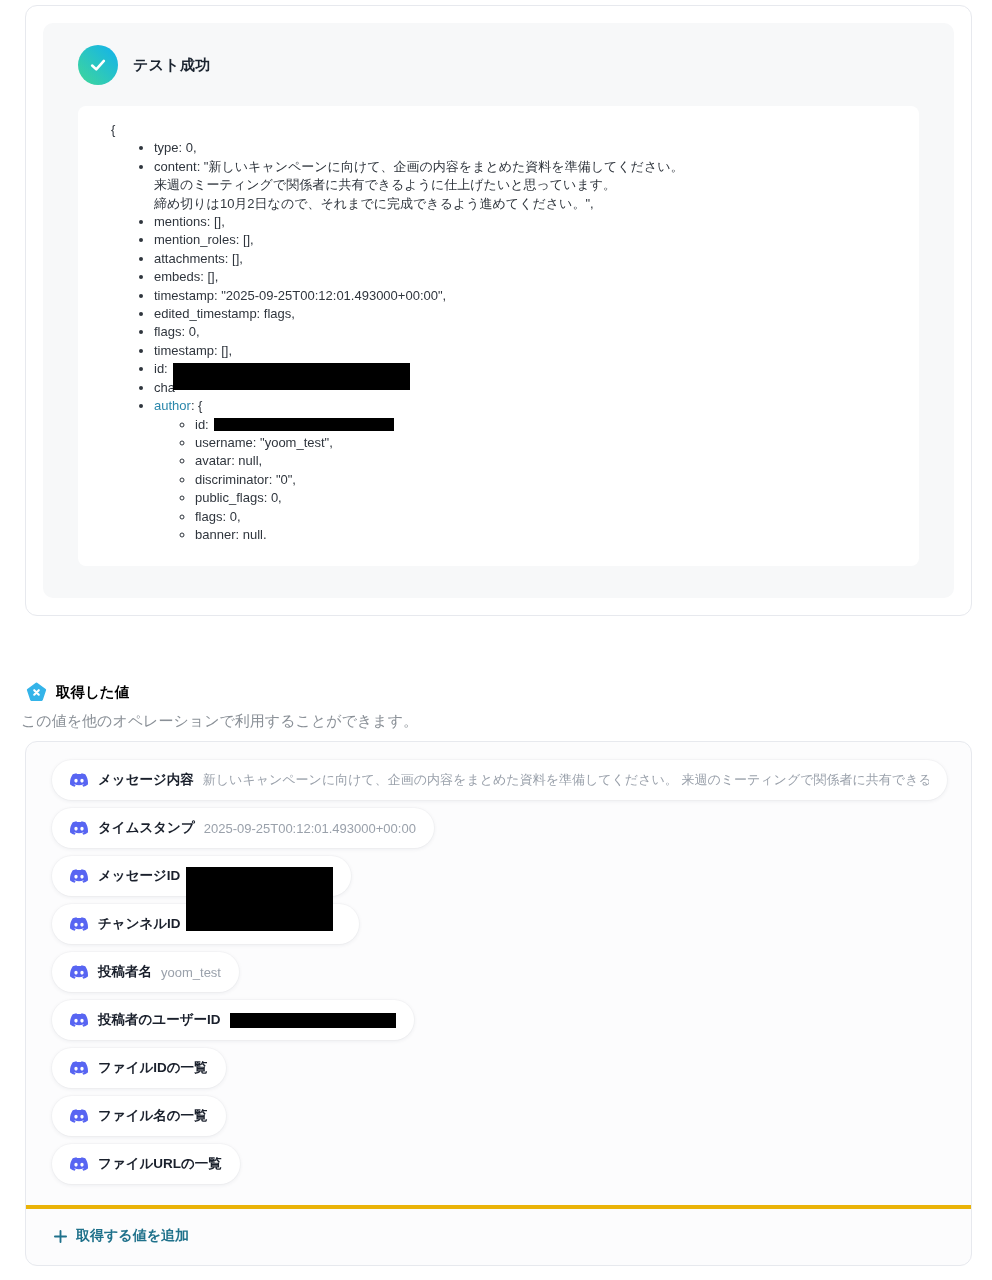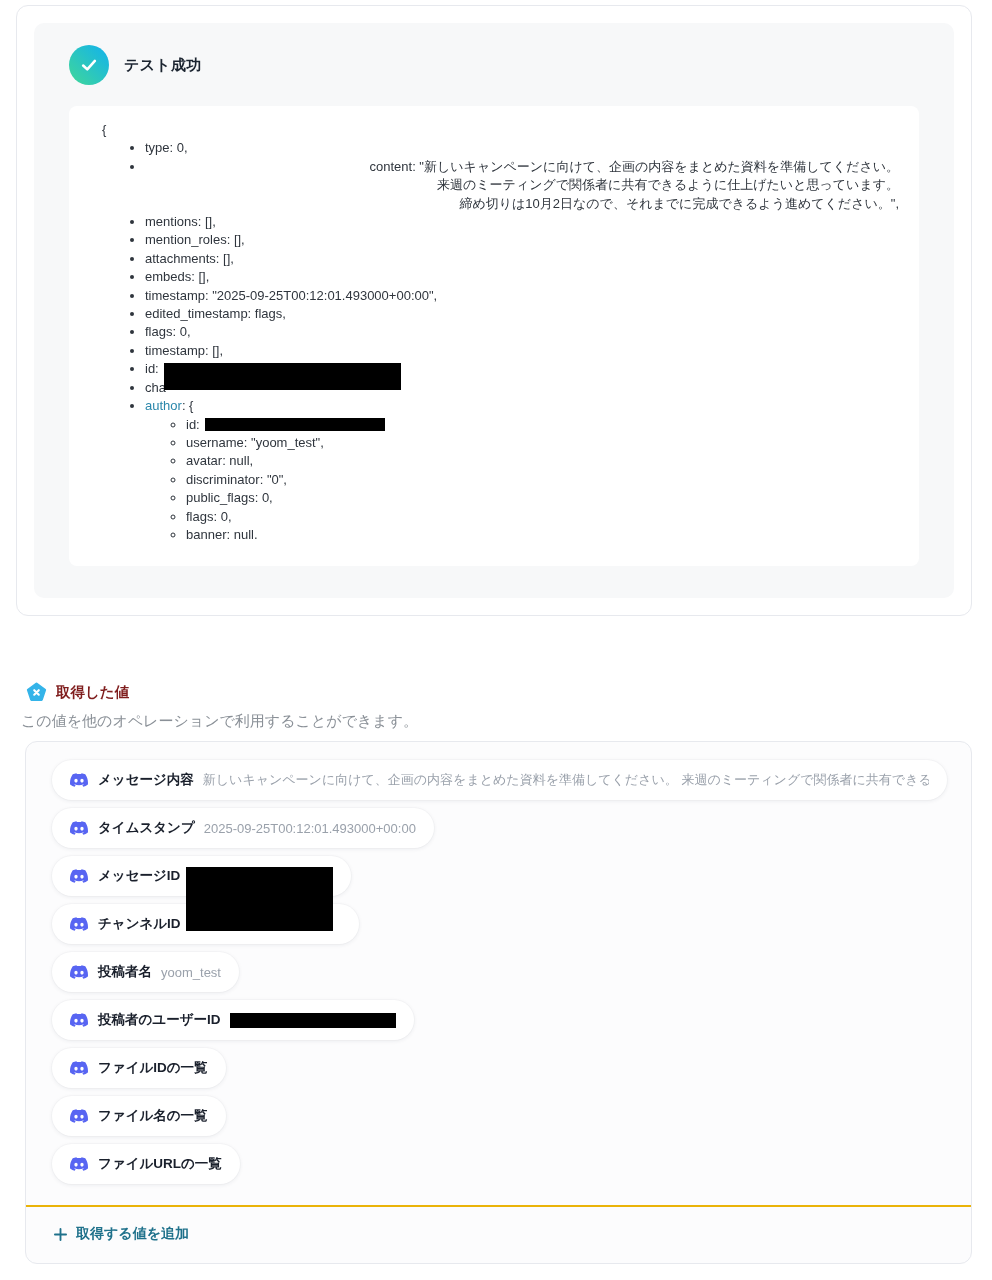--- a/index.html
+++ b/index.html
@@ -1,20 +1,20 @@
 <!DOCTYPE html>
 <html style="--discord-blurple: #5865F2; --success-start: #3ed69c; --success-end: #14b3ea; --values-icon-blue: #34b4e9; --link-teal: #2b87ab; --add-teal: #1f718b;"><head>
 <meta charset="utf-8">
 <style>
   * { box-sizing: border-box; margin: 0; padding: 0; }
   html, body { background: #ffffff; width: 992px; font-family: "Liberation Sans", "DejaVu Sans", sans-serif; color: #2f353d; }
 
   
   .result-card {
-    margin: 5px 20px 0 16px;
+    margin: 5px 20px 0 25px;
     border: 1px solid #e7e9ee;
     border-radius: 12px;
     background: #fff;
     padding: 17px;
   }
   .result-panel {
     background: #f7f8f9;
     border-radius: 10px;
     padding: 22px 35px 32px 35px;
   }
@@ -39,37 +39,37 @@
     height: 433px;
     overflow: hidden;
     padding: 15px 20px 0 33px;
     font-size: 13px;
     line-height: 18.4px;
     color: #2f353d;
   }
   .code-scroll ul.lvl1 { list-style-type: disc; padding-left: 43px; }
   .code-scroll ul.lvl2 { list-style-type: circle; padding-left: 41px; }
   .code-scroll li { padding-left: 0; }
-  .code-scroll .pre { white-space: pre-wrap; text-align: right; }
+  .code-scroll .pre { white-space: pre-wrap; }
   .author-link { color: var(--link-teal,#2b87ab); cursor: pointer; }
   .redact {
     display: inline-block; background: #000;
     position: relative; z-index: 2;
   }
   .redact-id-block {
     width: 237px; height: 27px;
     vertical-align: top; margin: 3px 0 -12px 5px;
   }
   .redact-author-id { width: 180px; height: 13px; vertical-align: -2px; margin-left: 5px; }
 
   
   .values-header { margin: 66px 20px 0 21px; }
   .values-header-row { display: flex; align-items: center; gap: 9px; padding-left: 5px; }
   .values-icon { width: 21px; height: 21px; flex: 0 0 auto; }
-  .values-title { font-size: 14.5px; font-weight: 700; color: #7f1d1d; }
+  .values-title { font-size: 14.5px; font-weight: 700; color: #000000; }
   .values-subtitle { margin-top: 9px; font-size: 15px; color: #8a9097; }
 
   .values-card {
     margin: 10px 20px 16px 25px;
     border: 1px solid #e7e9ee;
     border-radius: 12px;
     background: #fcfcfd;
   }
   .values-rows {
     position: relative;
@@ -92,21 +92,21 @@
   .chip-msg { max-width: 895px; align-items: center; }
   .chip-msgid { min-width: 299px; }
   .chip-chid  { min-width: 307px; }
   .redact-rows-overlay {
     position: absolute; left: 160px; top: 125px;
     width: 147px; height: 64px; background: #000; z-index: 2;
   }
   .redact-userid { width: 166px; height: 15px; vertical-align: -3px; margin-left: 10px; }
 
   .values-footer {
-    border-top: 2px solid #eab308;
+    border-top: 4px solid #eab308;
     padding: 18px 24px 18px 28px;
   }
   .add-value-button {
     display: inline-flex; align-items: center; gap: 9px;
     background: none; border: none; cursor: pointer;
     color: var(--add-teal,#1f718b);
     font-family: inherit;
     font-size: 14px; font-weight: 700;
   }
   .add-value-button svg { width: 13px; height: 13px; display: block; }

